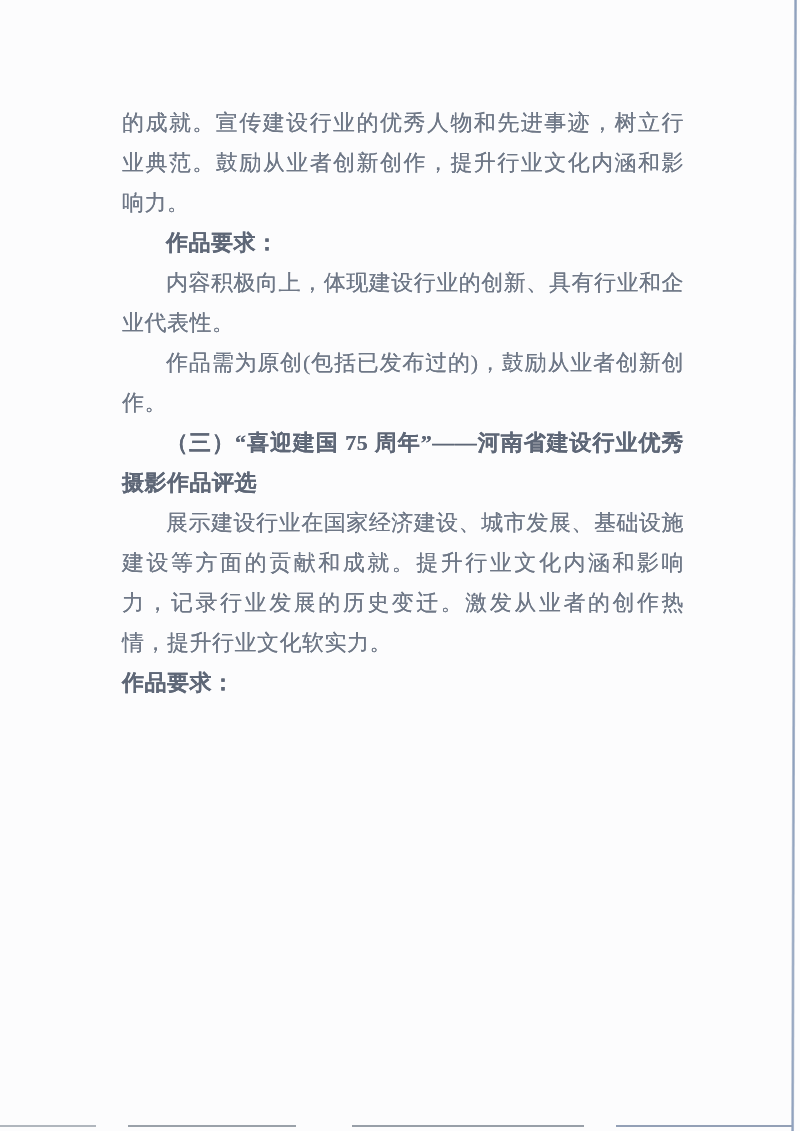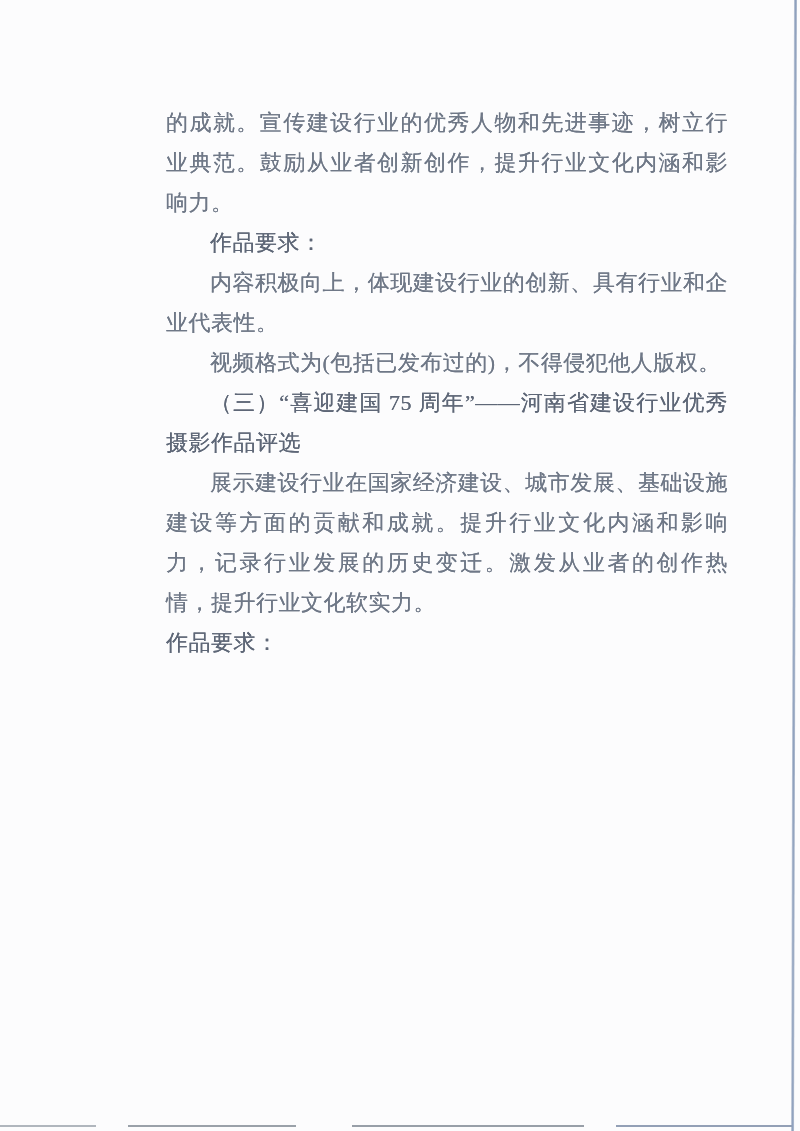--- a/index.html
+++ b/index.html
@@ -42,46 +42,45 @@
       #9aa1a9 16%, #9aa1a9 37%, transparent 37%, transparent 44%,
       #989fa8 44%, #989fa8 73%, transparent 73%, transparent 77%,
       #93a0b6 77%, #93a0b6 99%, transparent 99%);
   }
   
   .content {
     position: absolute;
     left: 122px;
     top: 103px;
     width: 562px;
-    margin-left: 44px;
   }
   p.para {
     margin: 0;
     font-size: 22px;
     line-height: 40px;
     letter-spacing: 0.5px;
     text-align: justify;
     color: var(--ink, #6f7887);
     text-shadow: 0 0 0.6px currentColor;
   }
   p.para.indent { text-indent: 2em; }
   p.para.bold {
-    font-weight: normal;
+    font-weight: bold;
     color: var(--ink-bold, #5e6777);
   }
 </style>
 </head>
 <body>
 
 <div class="page">
   <div class="edge-top"></div>
   <div class="edge-right"></div>
   <div class="edge-bottom"></div>
   <div class="content">
       <p class="para">的成就。宣传建设行业的优秀人物和先进事迹，树立行业典范。鼓励从业者创新创作，提升行业文化内涵和影响力。</p>
       <p class="para bold indent">作品要求：</p>
       <p class="para indent">内容积极向上，体现建设行业的创新、具有行业和企业代表性。</p>
-      <p class="para indent">视频格式为(包括已发布过的)，不得侵犯他人版权。</p>
+      <p class="para indent">作品需为原创(包括已发布过的)，鼓励从业者创新创作。</p>
       <p class="para bold indent">（三）“喜迎建国 75 周年”——河南省建设行业优秀摄影作品评选</p>
       <p class="para indent">展示建设行业在国家经济建设、城市发展、基础设施建设等方面的贡献和成就。提升行业文化内涵和影响力，记录行业发展的历史变迁。激发从业者的创作热情，提升行业文化软实力。</p>
       <p class="para bold">作品要求：</p>
     </div>
 </div>
 
 </body></html>

